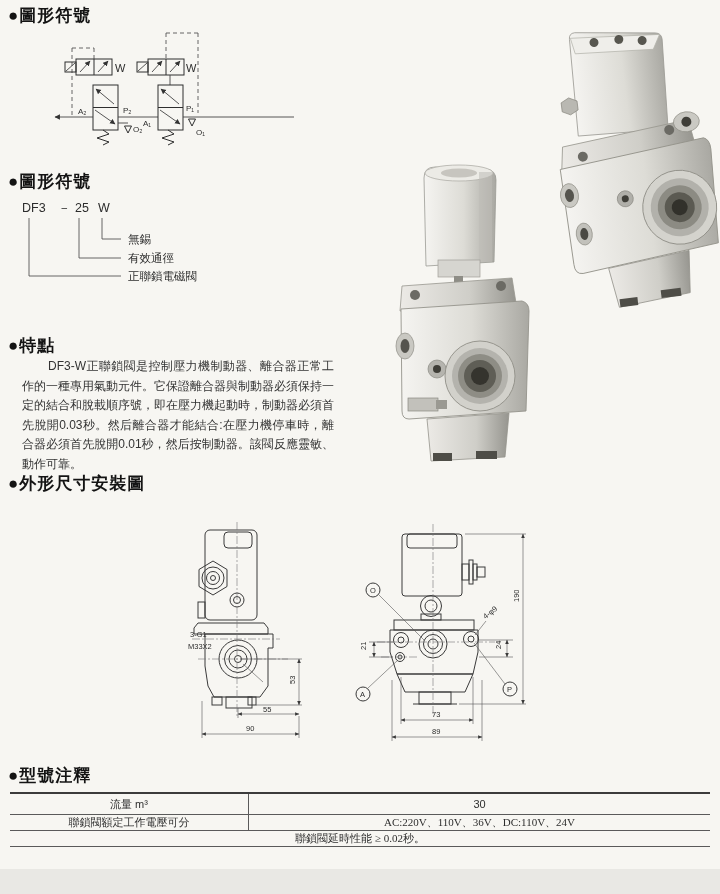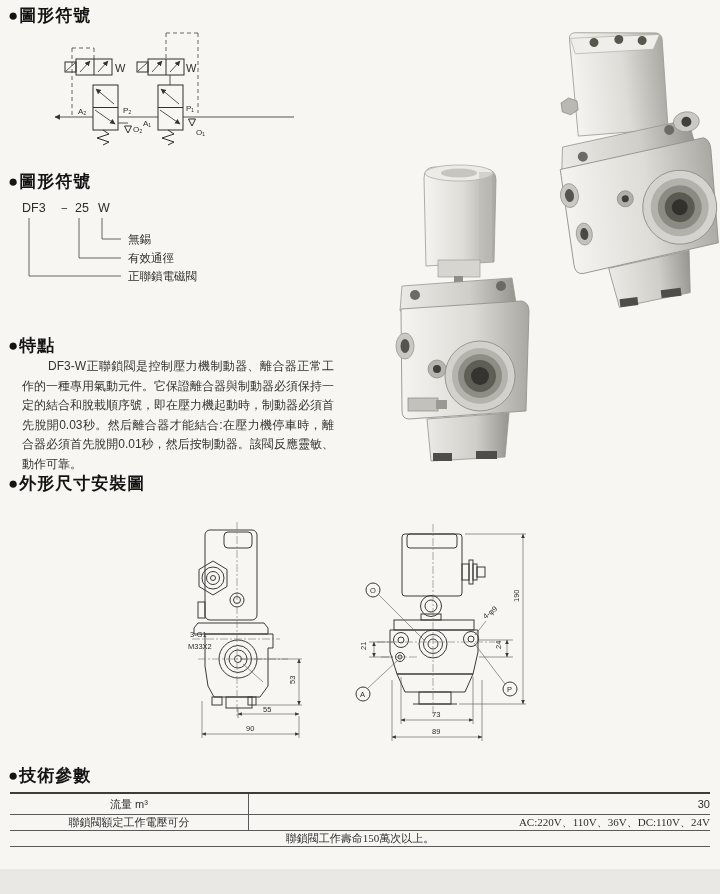--- a/index.html
+++ b/index.html
@@ -28,34 +28,34 @@
   .dwg-cl   { stroke:#777; stroke-width:0.6; fill:none; stroke-dasharray:8 2 2 2; }
   .dwg-txt  { font-size:7.5px; }
   .spec-table {
     position:absolute; left:10px; top:792px; width:700px;
     border-top:2px solid #3c3c3c; font-size:11px; color:#2e2e2e;
   }
   .spec-row { display:flex; align-items:center; border-bottom:1px solid #5a5a5a; }
   .spec-row.tall { height:20px; }
   .spec-row.short { height:15px;font-family:Liberation Serif, serif; }
   .cell-l { width:238px; text-align:center; border-right:1px solid #5a5a5a; align-self:stretch; display:flex; align-items:center; justify-content:center; }
-  .cell-r { flex:1; text-align:right; }
+  .cell-r { flex:1; text-align:center; }
   .cell-span { flex:1; text-align:center; }
   #bottom-bar { position:absolute; left:0; top:884px; width:720px; height:6px; background:#46453f; }
 </style>
 </head>
 <body>
 
 <div id="page">
 
   <div class="heading" style="top:4px">●圖形符號</div>
   <div class="heading" style="top:170px">●圖形符號</div>
   <div class="heading" style="top:334px">●特點</div>
   <div class="heading" style="top:472px">●外形尺寸安裝圖</div>
-  <div class="heading" style="top:764px">●技術參數</div>
+  <div class="heading" style="top:764px">●型號注釋</div>
 
   <svg style="left:36px; top:20px;" width="272" height="148" viewBox="0 0 272 148">
     <defs>
       <marker id="ah" markerWidth="7" markerHeight="7" refX="5.5" refY="3" orient="auto">
         <path d="M0,0 L6,3 L0,6 Z" fill="#333"></path>
       </marker>
     </defs>
 
     <path class="sch-dash" d="M36,28 V97 M36,28 H58 M58,28 V39"></path>
     <path class="sch-dash" d="M162,13 V93 M162,13 H130 M130,13 V39"></path>
@@ -307,18 +307,18 @@
   <div class="spec-table">
     <div class="spec-row tall">
       <div class="cell-l">流量 m³</div>
       <div class="cell-r">30</div>
     </div>
     <div class="spec-row short">
       <div class="cell-l">聯鎖閥額定工作電壓可分</div>
       <div class="cell-r">AC:220V、110V、36V、DC:110V、24V</div>
     </div>
     <div class="spec-row short">
-      <div class="cell-span">聯鎖閥工作壽命150萬次以上。</div>
+      <div class="cell-span">聯鎖閥延時性能 ≥ 0.02秒。</div>
     </div>
   </div>
 
   <div id="bottom-bar"></div>
 </div>
 
 </body></html>

